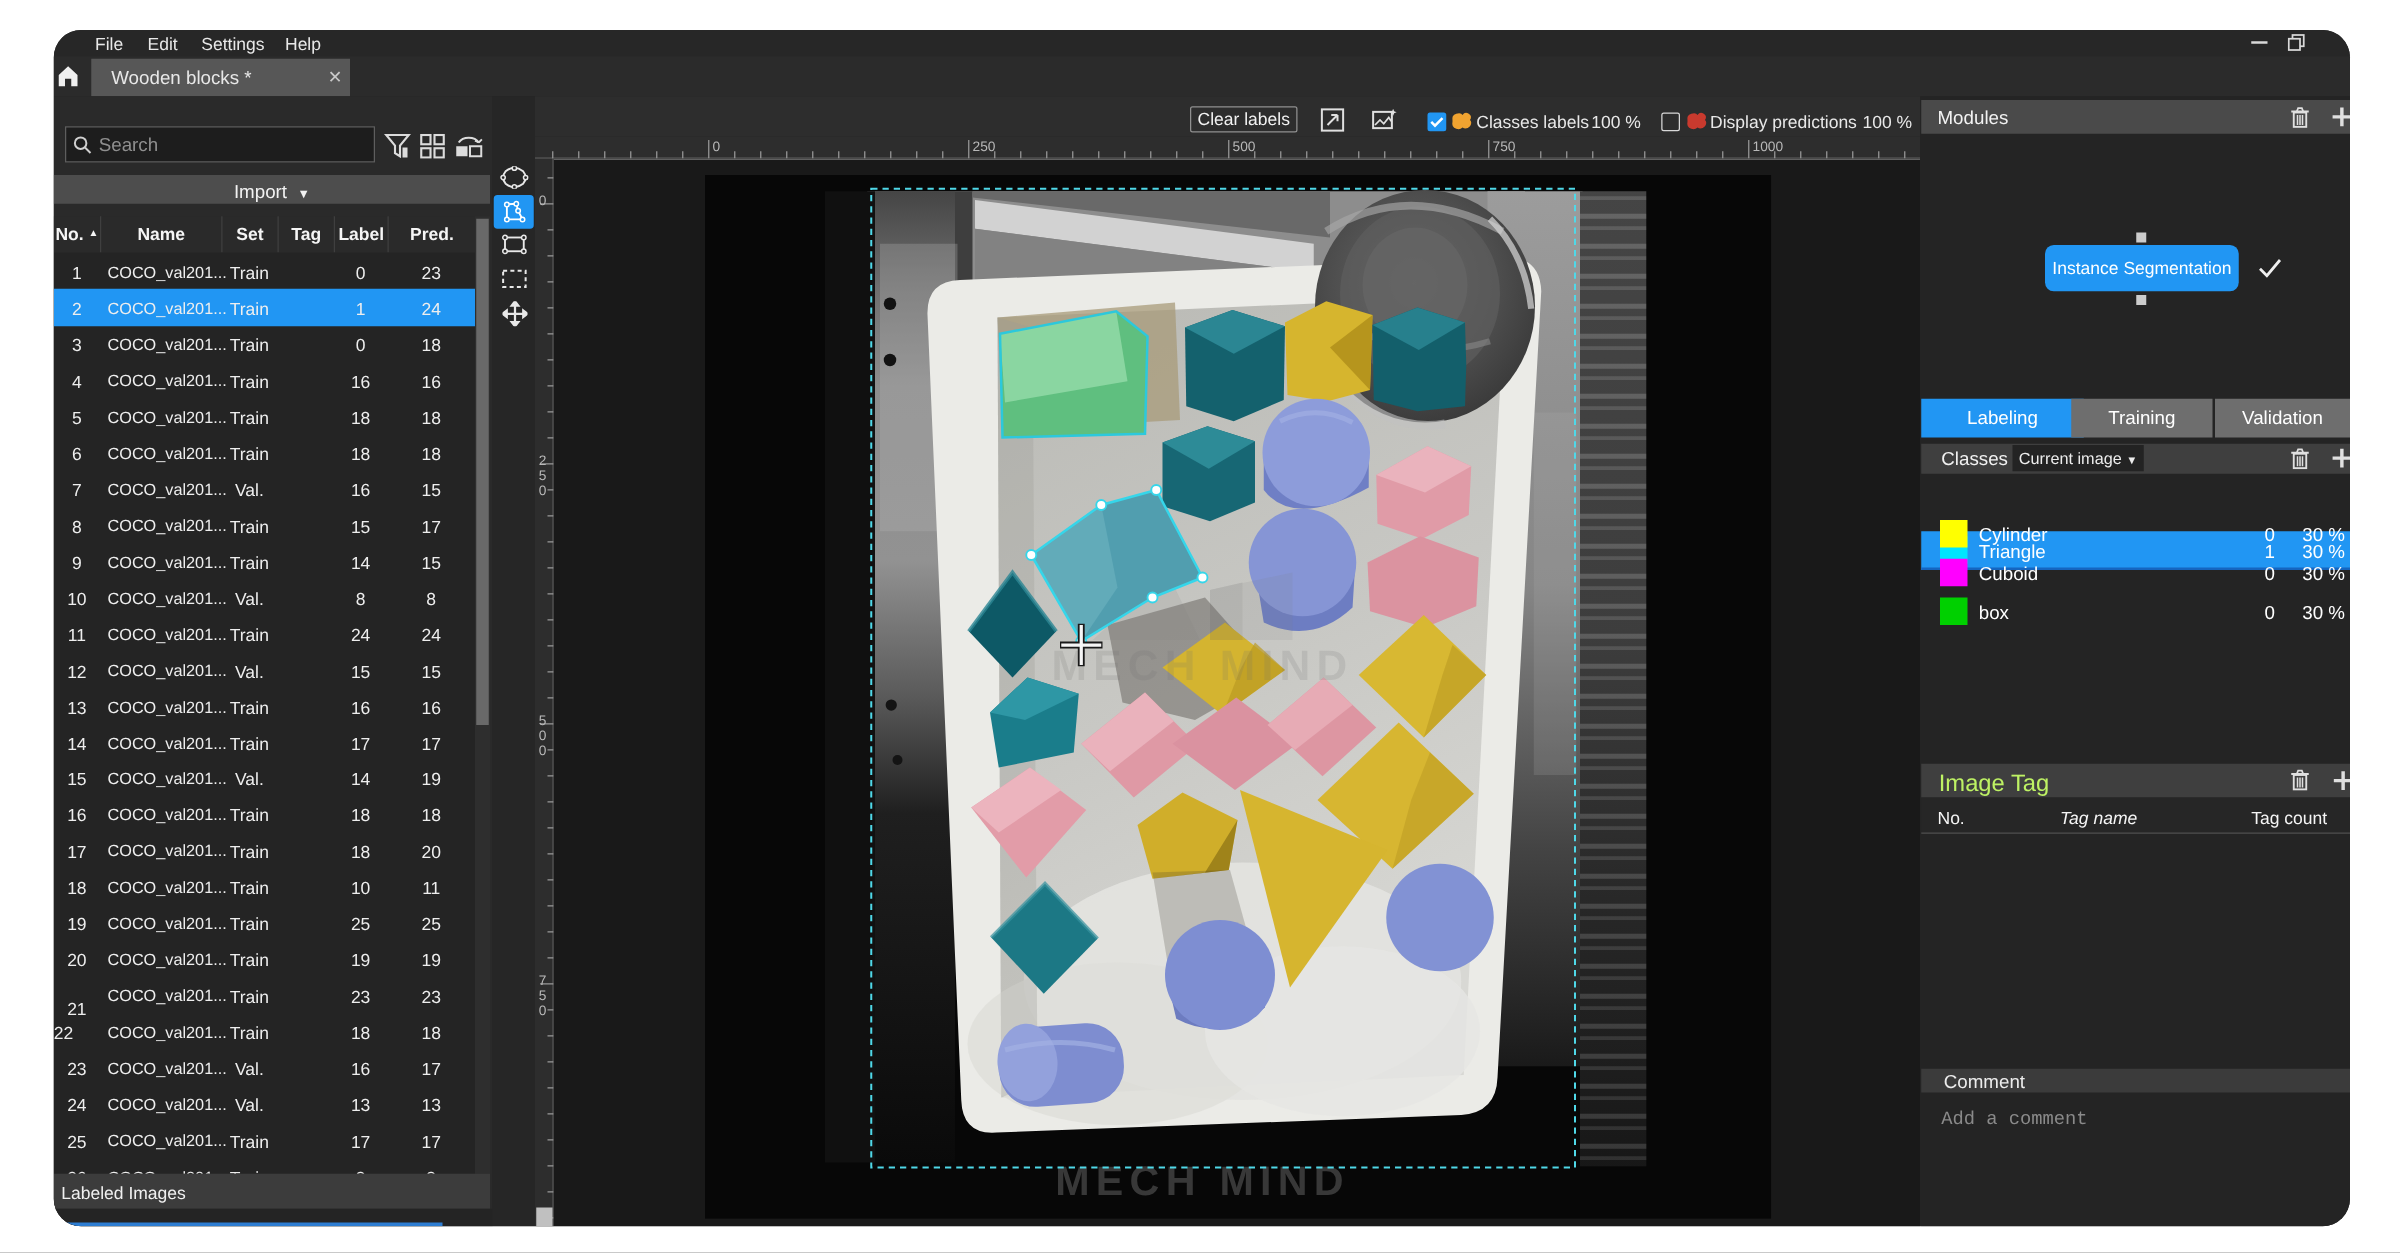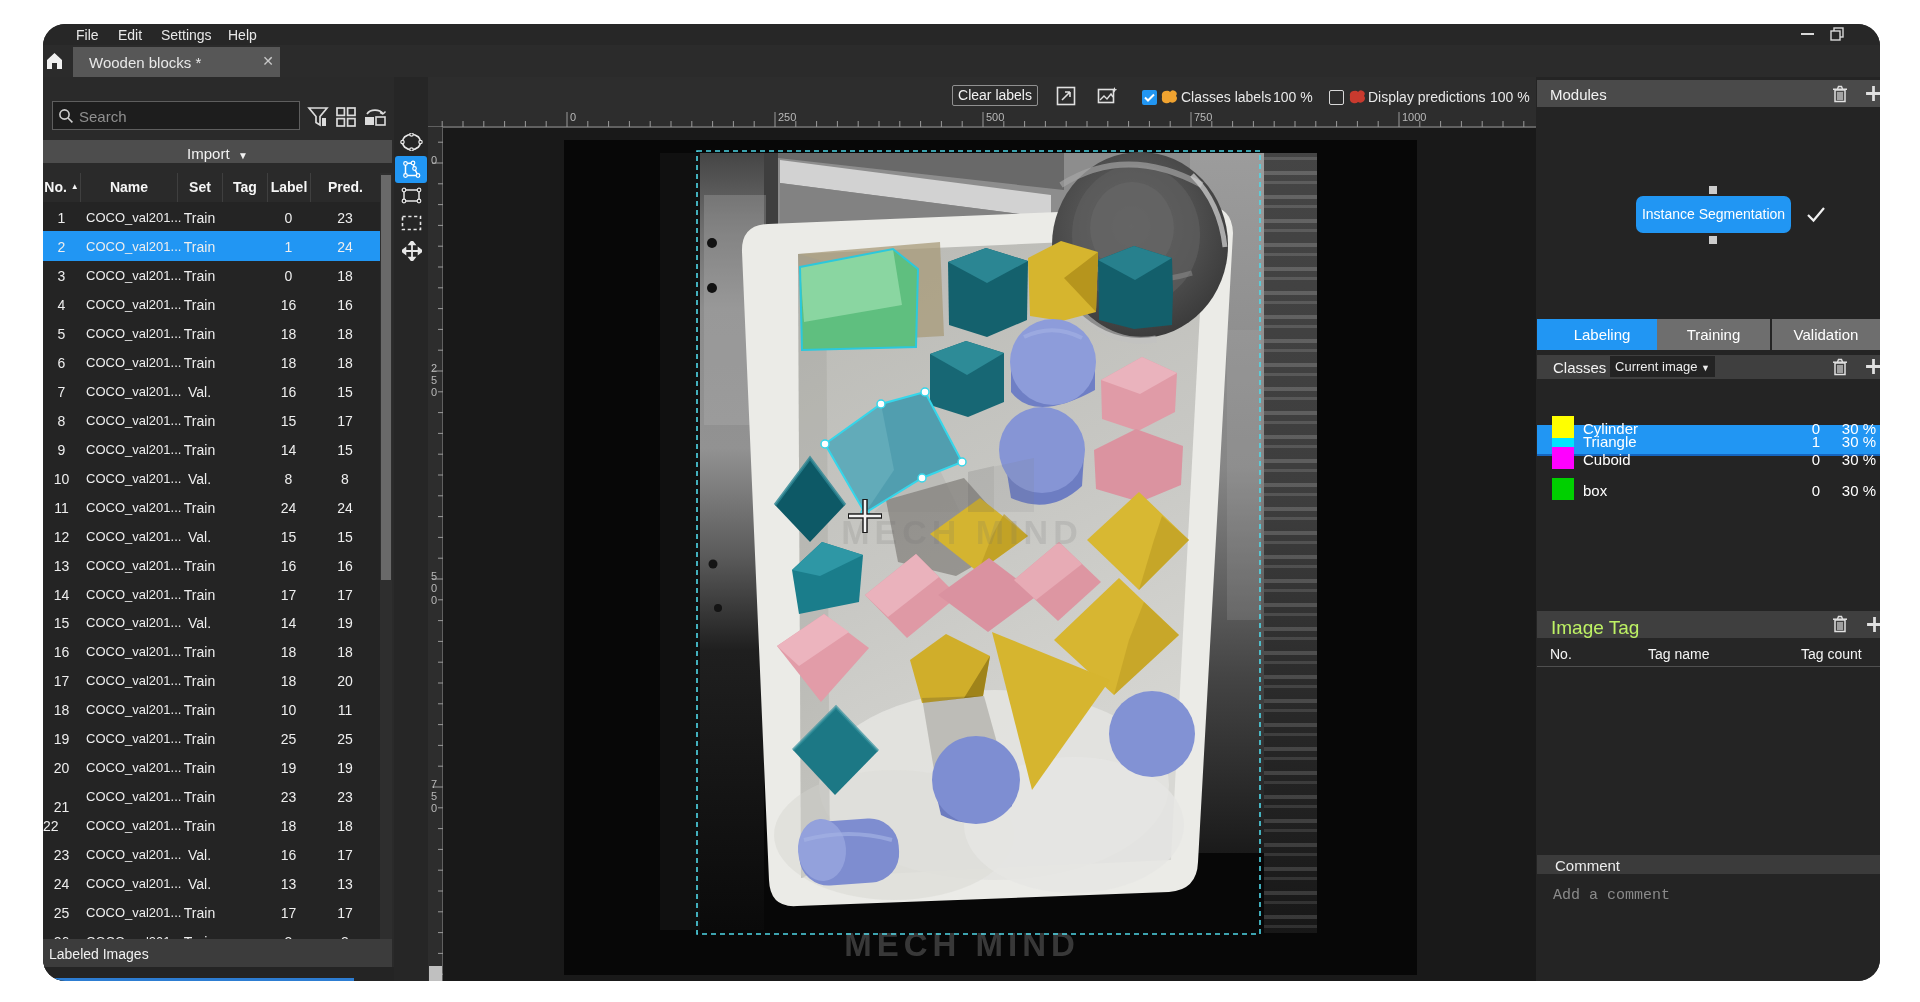--- a/index.html
+++ b/index.html
@@ -672,21 +672,21 @@
         <div style="position:absolute;left:46px;top:8px;">box</div>
         <div style="position:absolute;left:253px;top:8px;width:30px;text-align:right;">0</div>
         <div style="position:absolute;left:299px;top:8px;width:40px;text-align:right;">30 %</div>
       </div>
     </div>
 
   <div class="a" style="left:1494px;top:587px;width:343px;height:27px;background:#3f3f3f;"></div>
   <div class="a" style="left:1508px;top:593px;color:#bef264;font-size:19px;">Image Tag</div>
   <div class="a" style="left:1494px;top:614px;width:343px;height:29px;background:#262626;border-bottom:1px solid #4f4f4f;"></div>
   <div class="a" style="left:1507px;top:622px;color:#f5f5f5;font-size:14px;">No.</div>
-  <div class="a" style="left:1605px;top:622px;color:#f5f5f5;font-size:14px;">Tag name</div>
+  <div class="a" style="left:1605px;top:622px;color:#f5f5f5;font-size:14px;font-style:italic;">Tag name</div>
   <div class="a" style="left:1758px;top:622px;color:#f5f5f5;font-size:14px;">Tag count</div>
 
   <div class="a" style="left:1494px;top:831px;width:343px;height:19px;background:#3b3b3b;"></div>
   <div class="a" style="left:1512px;top:833px;color:#ececec;font-size:15px;">Comment</div>
   <div class="a" style="left:1510px;top:863px;color:#8a8a8a;font-size:15px;font-family:Liberation Mono, monospace;">Add a comment</div>
 <svg class="a" style="left:1789px;top:61px;" width="16" height="18" viewBox="0 0 16 18">
       <rect x="3" y="5" width="10" height="11.5" fill="none" stroke="#e0e0e0" stroke-width="1.5"></rect>
       <line x1="1" y1="4.2" x2="15" y2="4.2" stroke="#e0e0e0" stroke-width="1.5"></line>
       <path d="M5.5 4 L6.5 1.5 h3 L10.5 4" fill="none" stroke="#e0e0e0" stroke-width="1.4"></path>
       <line x1="6" y1="7" x2="6" y2="15" stroke="#e0e0e0" stroke-width="1.2"></line>

